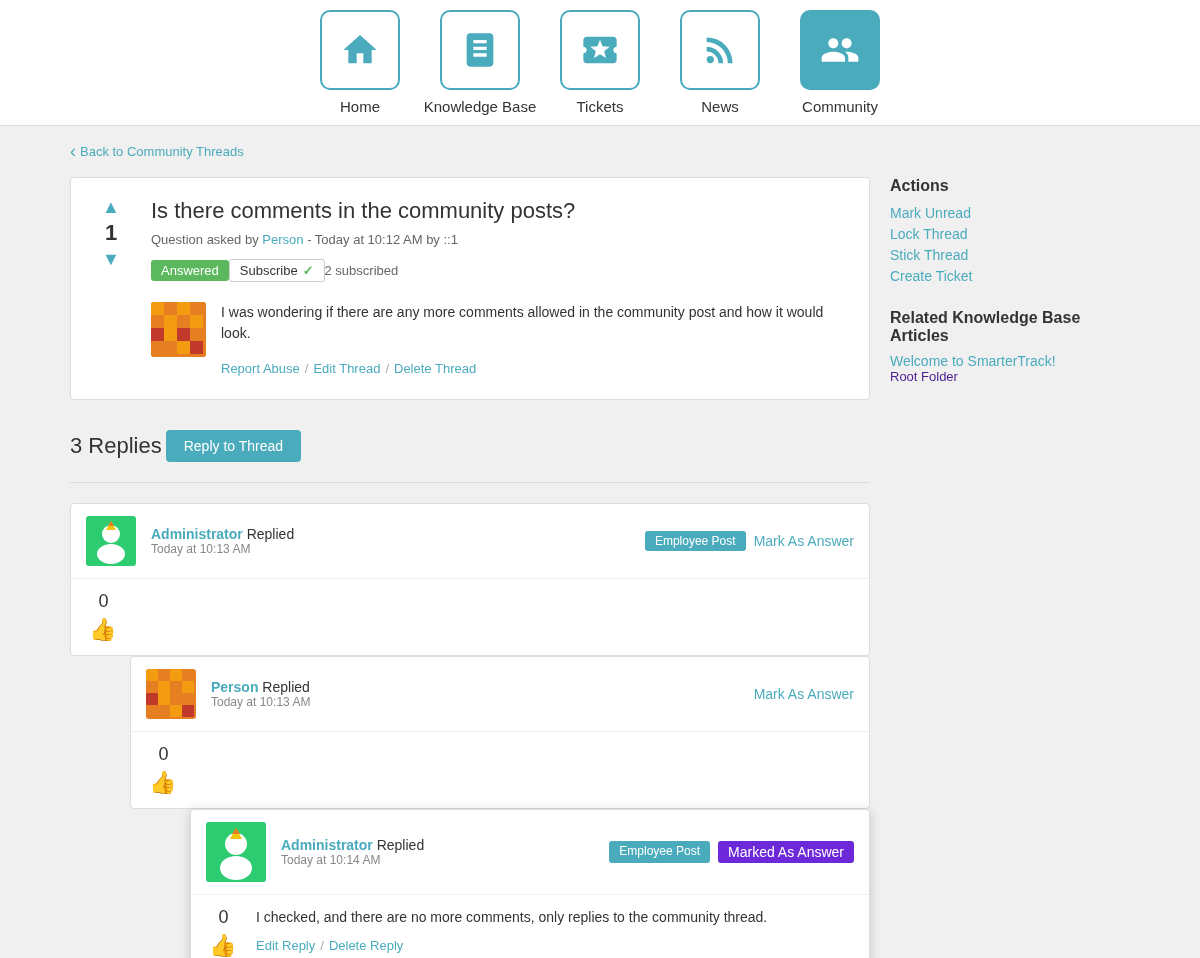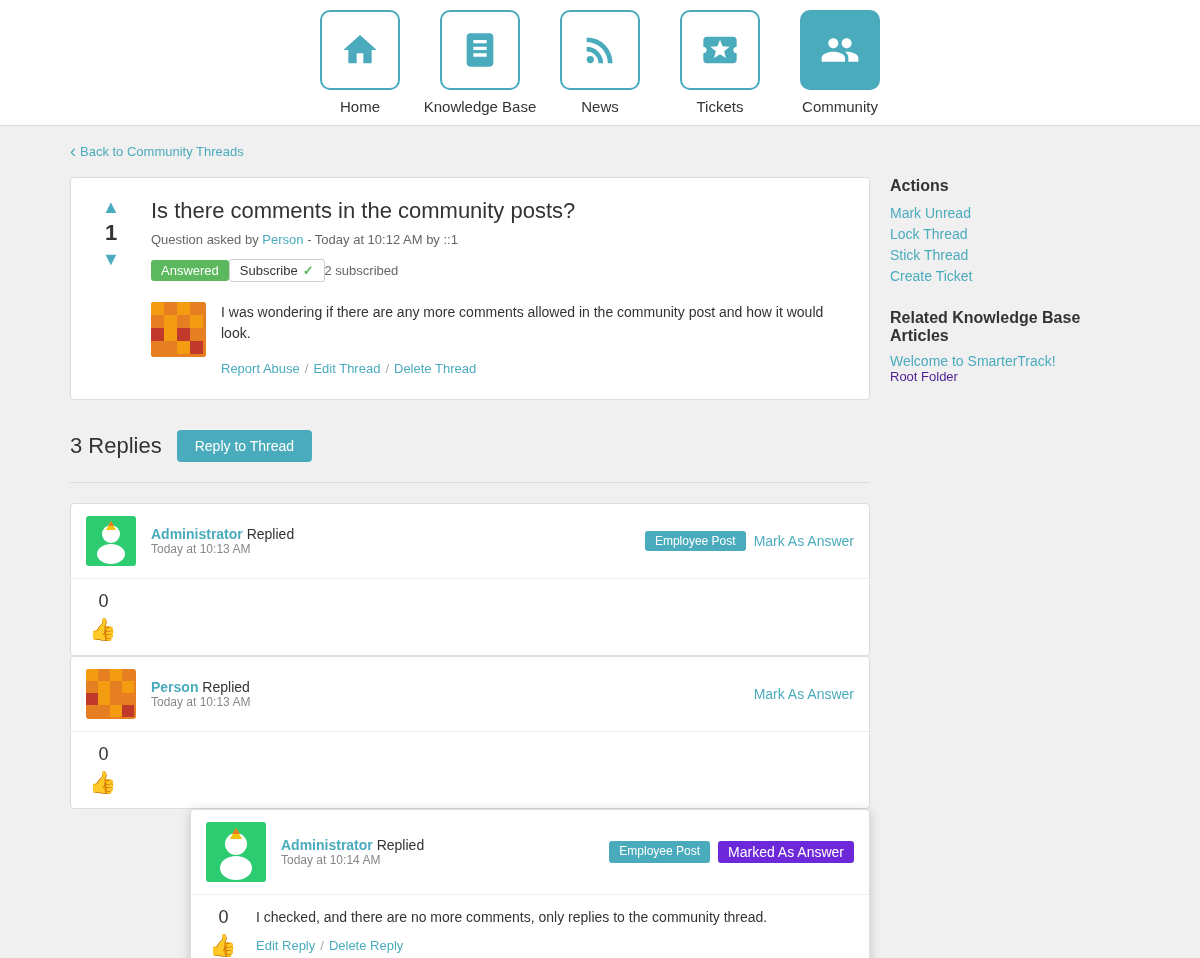--- a/index.html
+++ b/index.html
@@ -160,21 +160,21 @@
       font-size: 13px;
       color: #4aabbd;
     }
     .thread-actions a { color: #4aabbd; text-decoration: none; }
     .thread-actions span { color: #aaa; }
 
     
     .replies-header {
       display: flex;
       align-items: center;
-      gap: 15px;
+      gap: 4px;
       margin-bottom: 20px;
     }
     .replies-count { font-size: 22px; font-weight: normal; }
     .reply-to-thread-btn {
       background: #4aabbd;
       color: #fff;
       border: none;
       padding: 8px 18px;
       border-radius: 4px;
       cursor: pointer;
@@ -309,33 +309,33 @@
       <svg viewBox="0 0 24 24">
         <path d="M18 2H6c-1.1 0-2 .9-2 2v16c0 1.1.9 2 2 2h12c1.1 0 2-.9 2-2V4c0-1.1-.9-2-2-2zm-2 14H8v-2h8v2zm0-4H8v-2h8v2zm0-4H8V6h8v2z"></path>
       </svg>
     </div>
     <span class="nav-label">Knowledge Base</span>
   </a>
 
   <a class="nav-item" href="#">
     <div class="nav-icon-box">
       <svg viewBox="0 0 24 24">
-        <path d="M6.18 15.64a2.18 2.18 0 0 1 2.18 2.18C8.36 19.01 7.38 20 6.18 20C4.98 20 4 19.01 4 17.82a2.18 2.18 0 0 1 2.18-2.18M4 4.44A15.56 15.56 0 0 1 19.56 20h-2.83A12.73 12.73 0 0 0 4 7.27V4.44m0 5.66a9.9 9.9 0 0 1 9.9 9.9h-2.83A7.07 7.07 0 0 0 4 12.93V10.1z"></path>
+        <path d="M20 12c0-1.1.9-2 2-2V6c0-1.1-.9-2-2-2H4c-1.1 0-1.99.9-1.99 2v4c1.1 0 1.99.9 1.99 2s-.89 2-2 2v4c0 1.1.9 2 2 2h16c1.1 0 2-.9 2-2v-4c-1.1 0-2-.9-2-2zm-4.42 4.8L12 14.5l-3.58 2.3 1.08-4.12-3.29-2.69 4.24-.25L12 5.8l1.54 3.95 4.24.25-3.29 2.69 1.09 4.11z"></path>
       </svg>
     </div>
-    <span class="nav-label">News</span>
+    <span class="nav-label">Tickets</span>
   </a>
 
   <a class="nav-item" href="#">
     <div class="nav-icon-box">
       <svg viewBox="0 0 24 24">
-        <path d="M20 12c0-1.1.9-2 2-2V6c0-1.1-.9-2-2-2H4c-1.1 0-1.99.9-1.99 2v4c1.1 0 1.99.9 1.99 2s-.89 2-2 2v4c0 1.1.9 2 2 2h16c1.1 0 2-.9 2-2v-4c-1.1 0-2-.9-2-2zm-4.42 4.8L12 14.5l-3.58 2.3 1.08-4.12-3.29-2.69 4.24-.25L12 5.8l1.54 3.95 4.24.25-3.29 2.69 1.09 4.11z"></path>
+        <path d="M6.18 15.64a2.18 2.18 0 0 1 2.18 2.18C8.36 19.01 7.38 20 6.18 20C4.98 20 4 19.01 4 17.82a2.18 2.18 0 0 1 2.18-2.18M4 4.44A15.56 15.56 0 0 1 19.56 20h-2.83A12.73 12.73 0 0 0 4 7.27V4.44m0 5.66a9.9 9.9 0 0 1 9.9 9.9h-2.83A7.07 7.07 0 0 0 4 12.93V10.1z"></path>
       </svg>
     </div>
-    <span class="nav-label">Tickets</span>
+    <span class="nav-label">News</span>
   </a>
 
   <a class="nav-item active" href="#">
     <div class="nav-icon-box">
       <svg viewBox="0 0 24 24">
         <path d="M16 11c1.66 0 2.99-1.34 2.99-3S17.66 5 16 5c-1.66 0-3 1.34-3 3s1.34 3 3 3zm-8 0c1.66 0 2.99-1.34 2.99-3S9.66 5 8 5C6.34 5 5 6.34 5 8s1.34 3 3 3zm0 2c-2.33 0-7 1.17-7 3.5V19h14v-2.5c0-2.33-4.67-3.5-7-3.5zm8 0c-.29 0-.62.02-.97.05 1.16.84 1.97 1.97 1.97 3.45V19h6v-2.5c0-2.33-4.67-3.5-7-3.5z"></path>
       </svg>
     </div>
     <span class="nav-label">Community</span>
   </a>
@@ -430,21 +430,21 @@
         </div>
         <div class="reply-card-body">
           <div class="reply-vote-col">
             <span class="reply-vote-count">0</span>
             <button class="like-btn">👍</button>
           </div>
           <div class="reply-content"></div>
         </div>
       </div>
 
-      <div style="position:relative; z-index:2;">
+      <div style="margin-left:60px; position:relative; z-index:2;">
         <div class="reply-card" style="margin-bottom:0;">
           <div class="reply-card-header">
             <div class="reply-card-avatar" style="width:50px;height:50px;border-radius:3px;overflow:hidden;">
               <svg viewBox="0 0 50 50" xmlns="http://www.w3.org/2000/svg" width="50" height="50">
                 <rect width="50" height="50" fill="#e67e22"></rect>
                 <rect x="0" y="0" width="12" height="12" fill="#f39c12"></rect>
                 <rect x="12" y="12" width="12" height="12" fill="#f39c12"></rect>
                 <rect x="24" y="0" width="12" height="12" fill="#f39c12"></rect>
                 <rect x="36" y="12" width="12" height="12" fill="#f39c12"></rect>
                 <rect x="12" y="24" width="12" height="12" fill="#f39c12"></rect>

